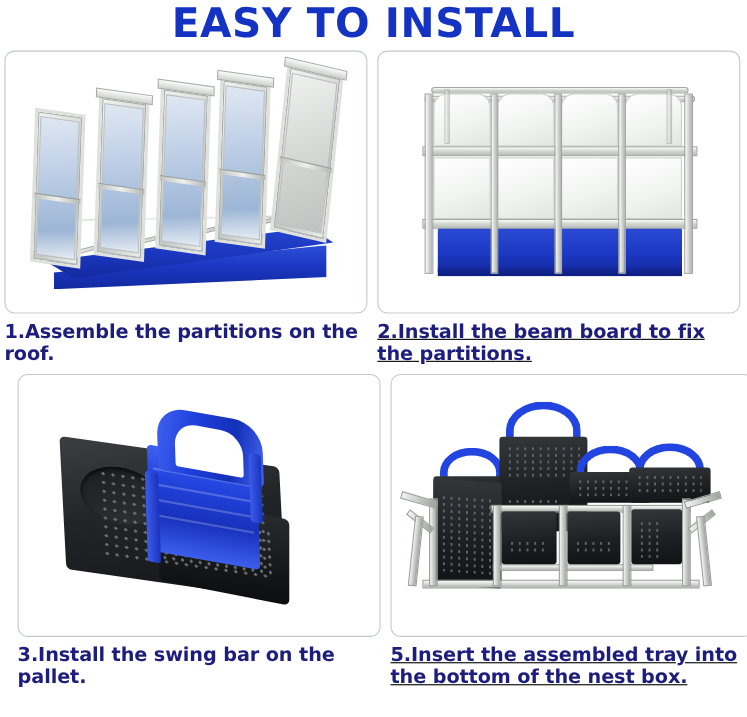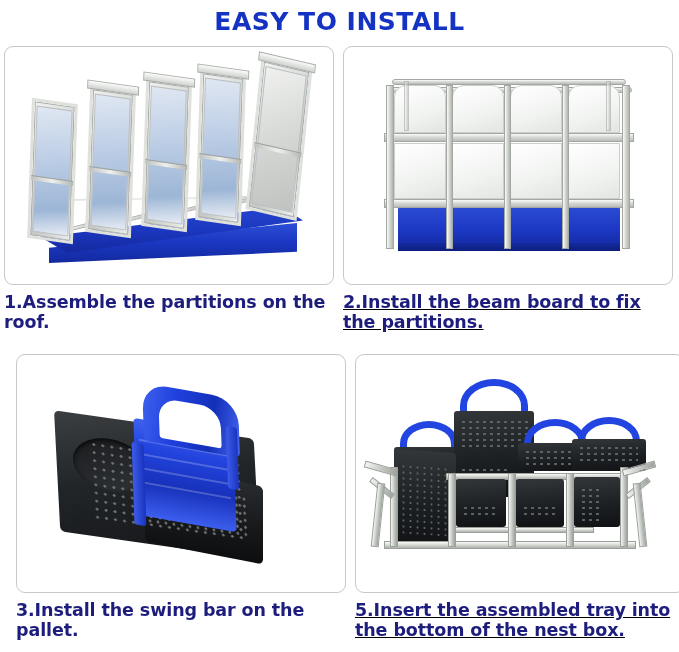--- a/index.html
+++ b/index.html
@@ -17,21 +17,21 @@
 
   
   .title {
     position: absolute;
     top: 0px;
     left: 0;
     width: 679px;
     height: 44px;
     line-height: 44px;
     text-align: center;
-    font-size: 25px;
+    font-size: 37px;
     font-weight: bold;
     letter-spacing: 0.5px;
     color: #1433c2;
     white-space: nowrap;
   }
 
   
   .grid {
     position: absolute;
     top: 46px;
@@ -39,21 +39,21 @@
     width: 679px;
     height: 606px;
   }
   .step {
     position: absolute;
     width: 334px;
   }
   .step.col1 { left: 4px; }
   .step.col2 { left: 343px; text-decoration: underline; }
   .step.row1 { top: 0px; }
-  .step.row2 { top: 308px; padding-left: 12px; }
+  .step.row2 { top: 294px; padding-left: 12px; }
 
   .photo {
     position: relative;
     width: 330px;
     height: 239px;
     border: 1px solid #c3c9cc;
     border-radius: 9px;
     background: #ffffff;
     overflow: hidden;
     box-sizing: border-box;

